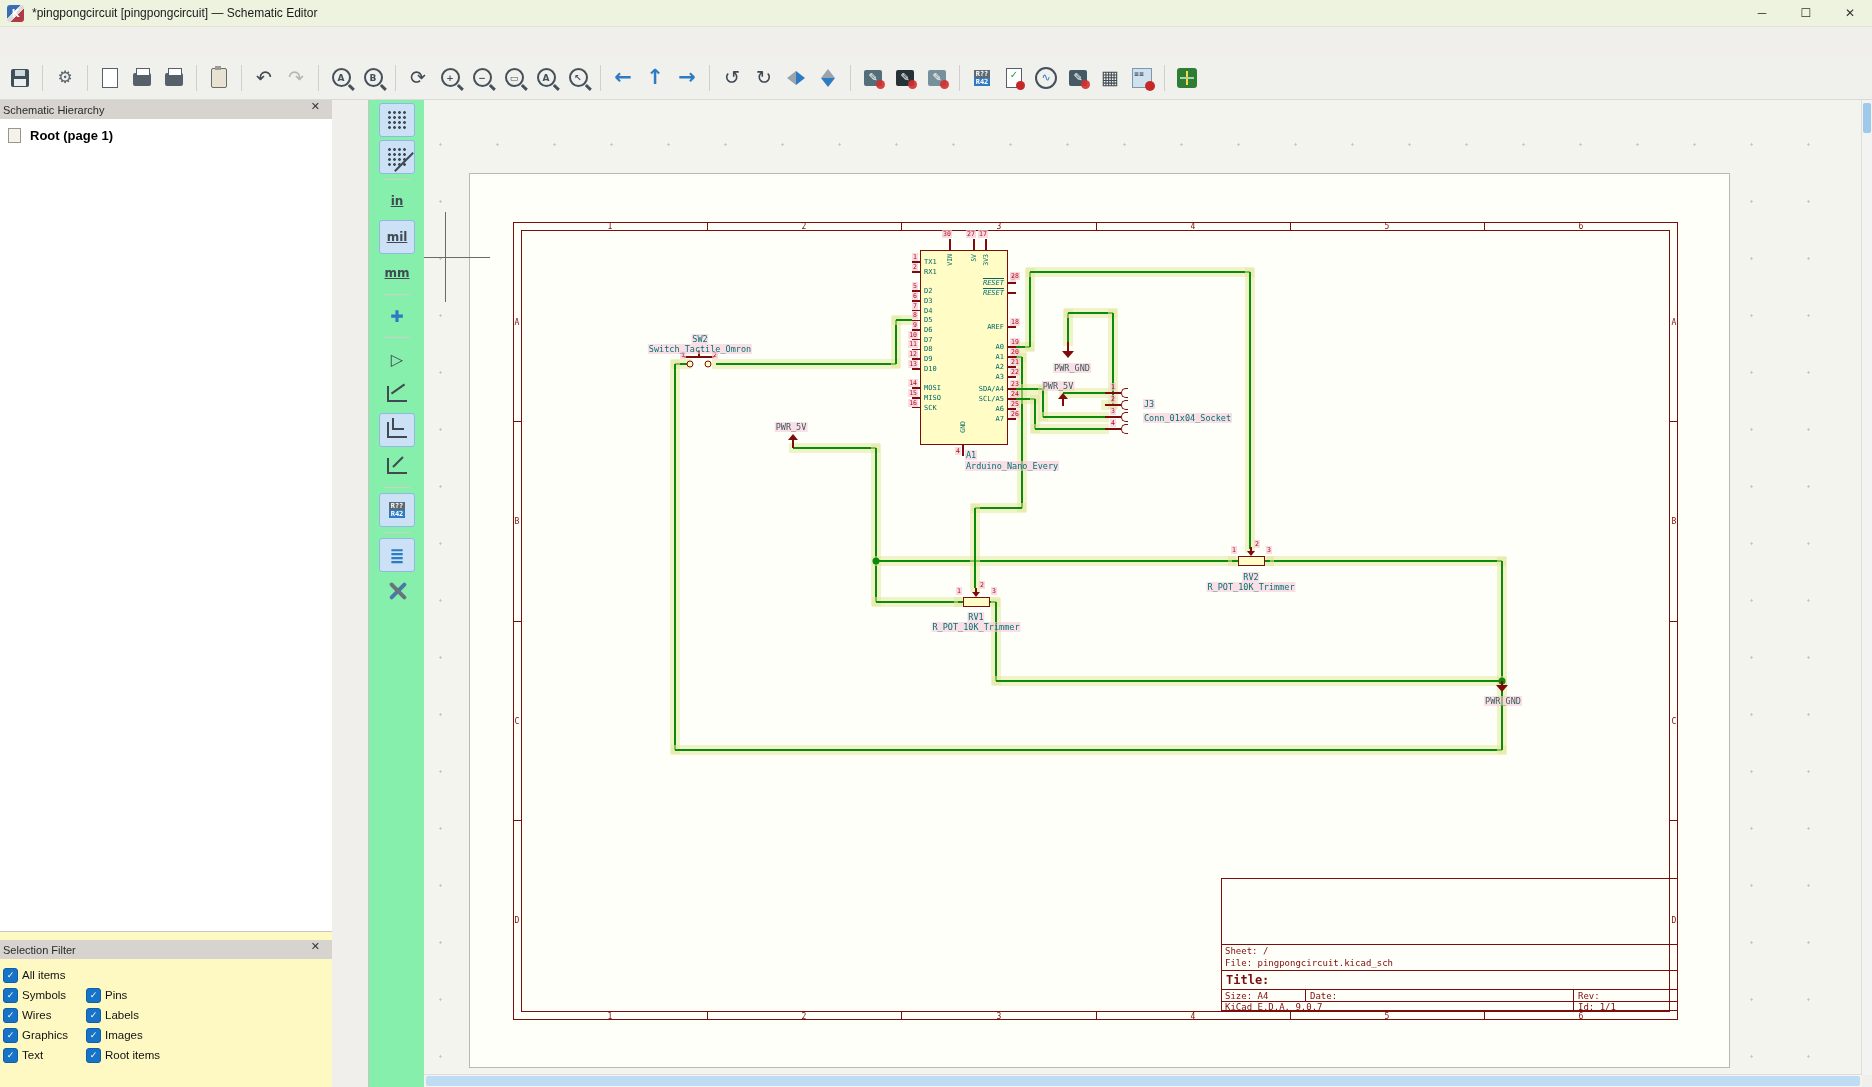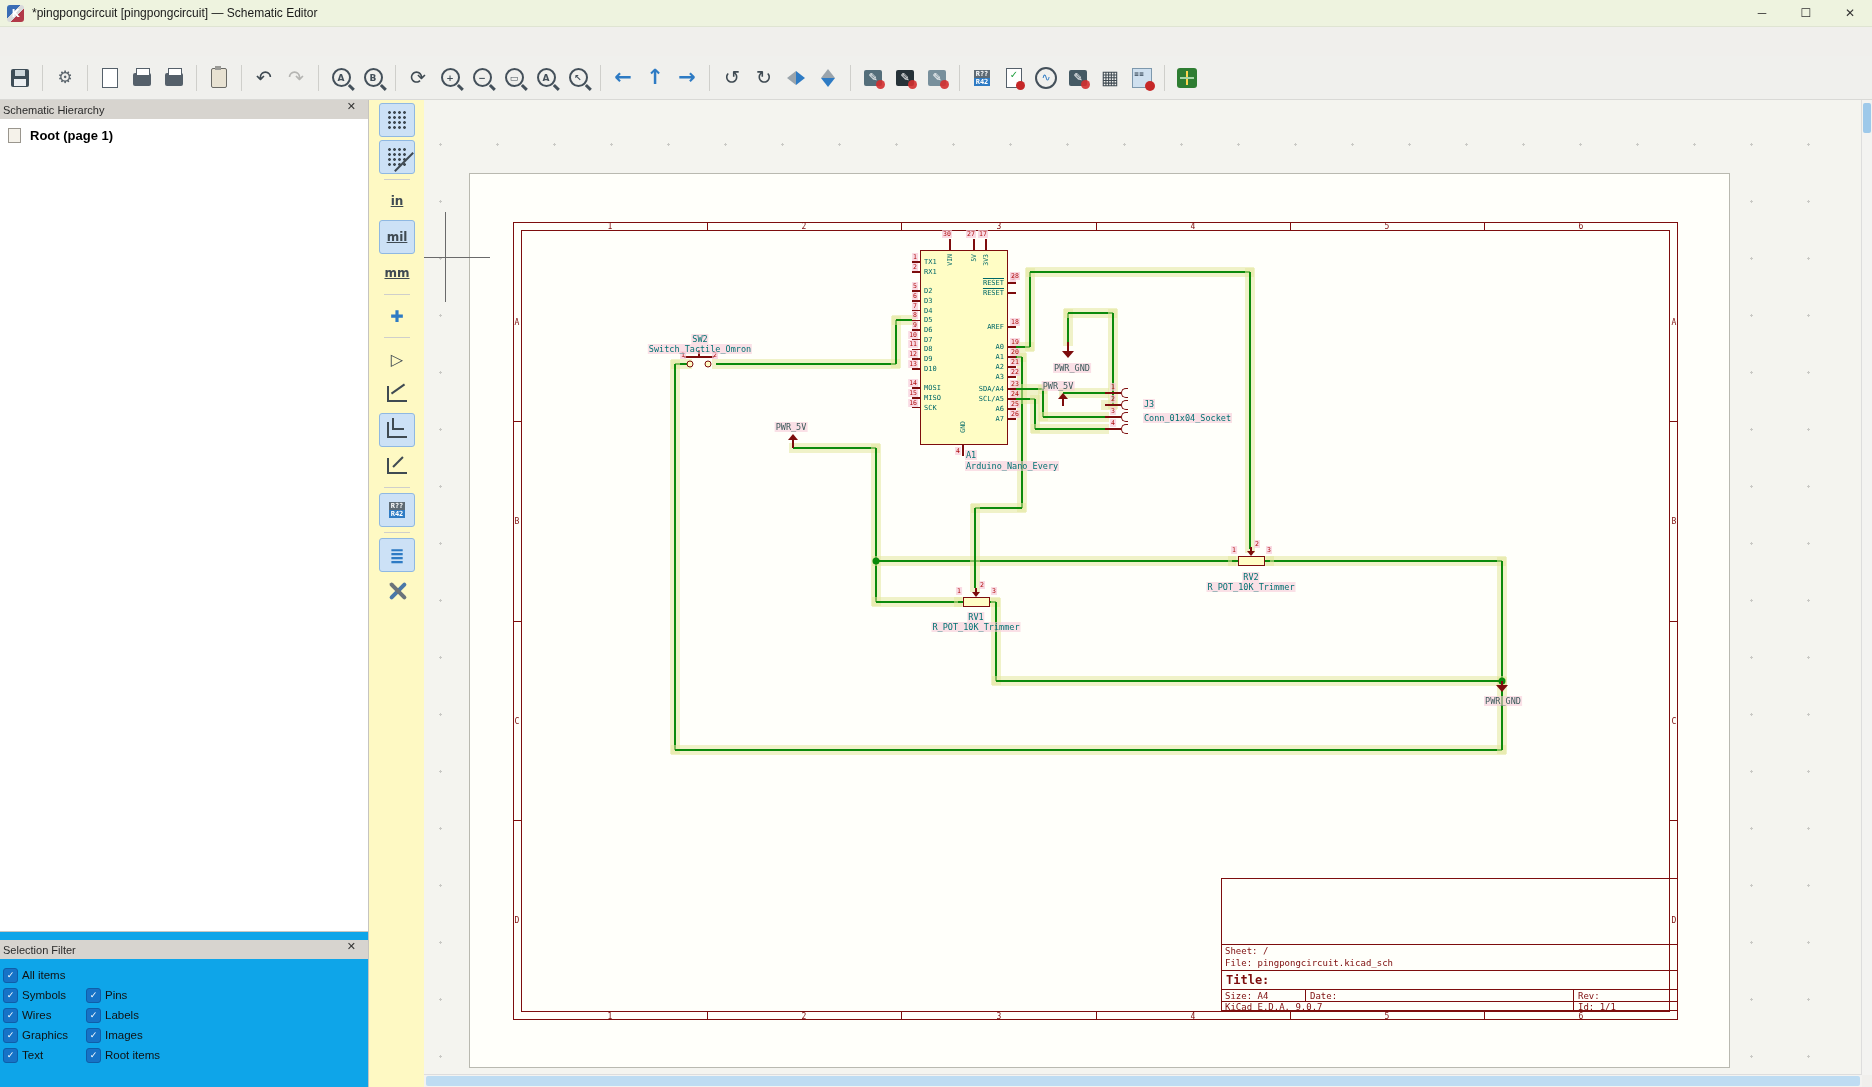--- a/index.html
+++ b/index.html
@@ -54,37 +54,37 @@
                  background:linear-gradient(0deg,transparent 40%,#a5d6a7 40% 55%,transparent 55%),
                             linear-gradient(90deg,transparent 40%,#ffd54f 40% 55%,transparent 55%);}
   .i-editor{width:18px;height:16px;border-radius:2px;display:flex;align-items:center;justify-content:center;color:#fff;font-size:11px;position:relative;}
   .i-editor::after{content:"";position:absolute;right:-3px;bottom:-3px;width:9px;height:9px;border-radius:50%;
                    background:#d32f2f;opacity:.9;}
   .i-mirror{display:flex;align-items:center;}
   .i-mirror .t1{width:0;height:0;border-top:7px solid transparent;border-bottom:7px solid transparent;border-right:9px solid #9aa4ac;}
   .i-mirror .t2{width:0;height:0;border-top:7px solid transparent;border-bottom:7px solid transparent;border-left:9px solid #2e7bc4;}
   .rot90{transform:rotate(90deg);}
   
-  #leftpanel{position:absolute;left:0;top:100px;width:368px;bottom:0;background:#0ea5e9;}
+  #leftpanel{position:absolute;left:0;top:100px;width:332px;bottom:0;background:#fef9c3;}
   .panelhdr{height:19px;background:#d7d4cf;display:flex;align-items:center;font-size:11px;color:#2a2a2a;
             padding-left:3px;position:relative;}
   .panelclose{position:absolute;right:12px;top:0;font-size:11px;color:#333;}
   #hierbody{position:absolute;left:0;top:19px;width:100%;height:812px;background:#fff;border-bottom:1px solid #c9c7c2;}
   .rootitem{display:flex;align-items:center;margin:9px 0 0 8px;}
   .rooticon{width:11px;height:13px;background:#f5f2ea;border:1px solid #9a968e;margin-right:9px;}
   .rootlabel{font:bold 13px "Liberation Sans",sans-serif;color:#000;}
   #selfilter{position:absolute;left:0;top:840px;width:100%;}
   #sfbody{padding:6px 0 0 3px;}
   .sfrow{display:flex;height:20px;align-items:center;}
   .sfcell{display:flex;align-items:center;width:83px;}
   .cb{width:13px;height:13px;background:#1673c7;border:1px solid #0f5ea8;border-radius:3px;color:#fff;
       font-size:9px;line-height:13px;text-align:center;margin-right:4px;flex:none;}
   .sflabel{font-size:11.5px;color:#111;white-space:nowrap;}
   
-  #lefttools{position:absolute;left:368px;top:100px;width:56px;bottom:0;background:#fef9c3;border-left:1px solid #c6c4bf;}
+  #lefttools{position:absolute;left:368px;top:100px;width:56px;bottom:0;background:#86efac;border-left:1px solid #c6c4bf;}
   .ltbtn{width:34px;height:32px;margin:3px auto;border-radius:3px;display:flex;align-items:center;justify-content:center;
          font:bold 12px "DejaVu Sans",sans-serif;color:#3f4a52;position:relative;}
   .ltbtn.active{background:#cce1f6;border:1px solid #8fb8e2;}
   .ltsep{width:26px;height:1px;background:#cfcfcb;margin:5px auto;}
   .unit{text-decoration:underline;font-size:12px;}
   .griddots{width:20px;height:20px;background:radial-gradient(circle,#3f4a52 1.3px,transparent 1.5px);background-size:5px 5px;}
   .gridslash{position:relative;}
   .gridslash::after{content:"";position:absolute;left:4px;top:14px;width:26px;height:2px;background:#3f4a52;transform:rotate(-45deg);}
   .anglewire{width:18px;height:14px;border-left:2px solid #3f4a52;border-bottom:2px solid #3f4a52;position:relative;}
   .anglewire.a90::after{content:"";position:absolute;left:3px;top:-4px;width:10px;height:10px;border-left:2px solid #3f4a52;border-bottom:2px solid #3f4a52;}
@@ -108,21 +108,21 @@
   .junction{position:absolute;width:7px;height:7px;border-radius:50%;background:#0b8a0b;transform:translate(-50%,-50%);}
   .schtext{position:absolute;font:8.5px "DejaVu Sans Mono",monospace;color:#007272;
            background:rgba(247,203,216,.6);padding:0 1px;white-space:nowrap;transform:translate(-50%,-50%);}
   .schtext.la{transform:translate(0,-50%);}
   .pwrtext{color:#3a5a5a;}
   .pinname{position:absolute;font:7px "DejaVu Sans Mono",monospace;color:#006868;white-space:nowrap;transform:translate(0,-50%);}
   .pinname.ra{transform:translate(-100%,-50%);}
   .pinnum{position:absolute;font:6.5px "DejaVu Sans Mono",monospace;color:#b01010;background:rgba(247,203,216,.7);
           white-space:nowrap;transform:translate(-100%,-100%);padding:0 1px;}
   .pinnum.la{transform:translate(0,-100%);}
-  .overline{text-decoration:overline;}
+  .overline{text-decoration:overline;font-style:italic;}
   .body{position:absolute;background:#fffdc5;border:1.6px solid #7d0d0d;box-sizing:border-box;}
   .tridown{position:absolute;width:0;height:0;border-left:6px solid transparent;border-right:6px solid transparent;
            border-top:7px solid #7d0d0d;transform:translate(-50%,0);}
   .triup{position:absolute;width:0;height:0;border-left:5px solid transparent;border-right:5px solid transparent;
          border-bottom:6px solid #7d0d0d;transform:translate(-50%,0);}
   .swcircle{position:absolute;width:5px;height:5px;border:1.5px solid #7d0d0d;border-radius:50%;background:#fffdc5;transform:translate(-50%,-50%);}
   .socketarc{position:absolute;width:7px;height:10px;border:1.5px solid #7d0d0d;border-right:none;
              border-radius:5px 0 0 5px;transform:translate(0,-50%);box-sizing:border-box;background:transparent;border-top:none;border-bottom:none;}
   .vtext{position:absolute;writing-mode:vertical-rl;transform:rotate(180deg);font:6.5px "DejaVu Sans Mono",monospace;color:#006868;}
   .crossh{position:absolute;background:#6a6a6a;}

